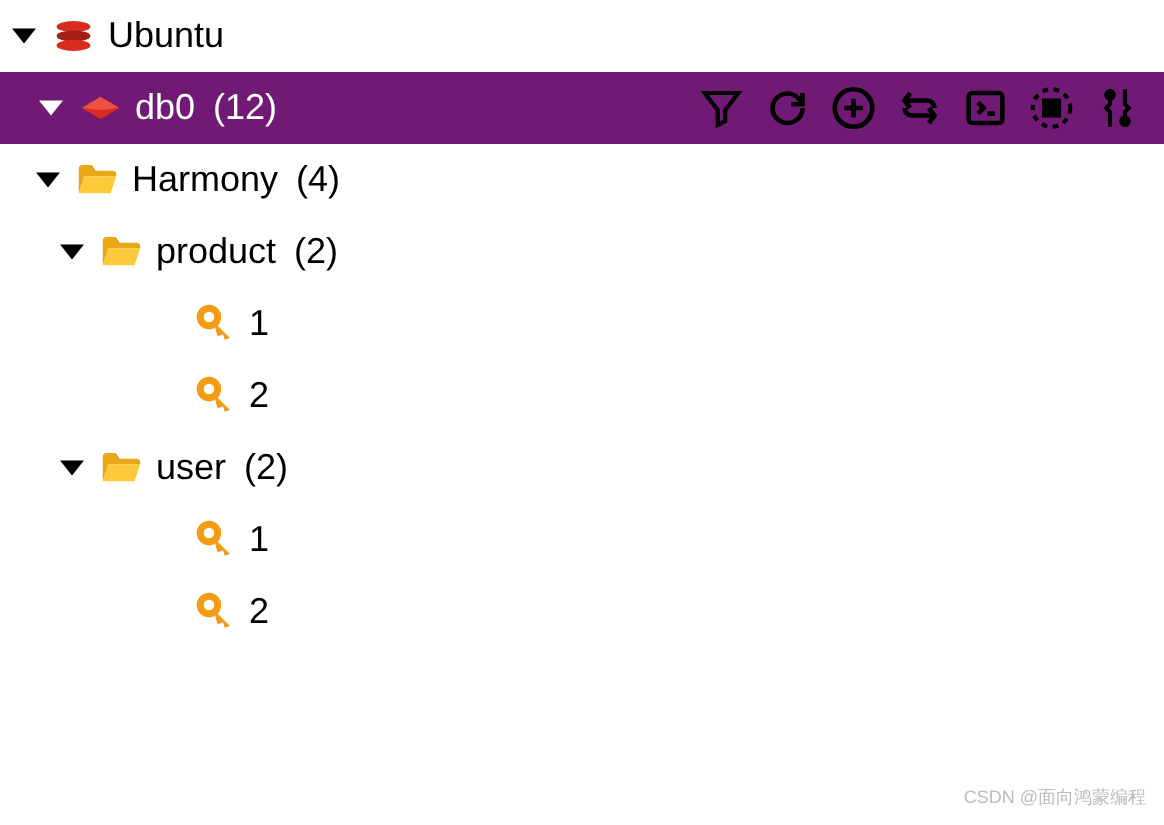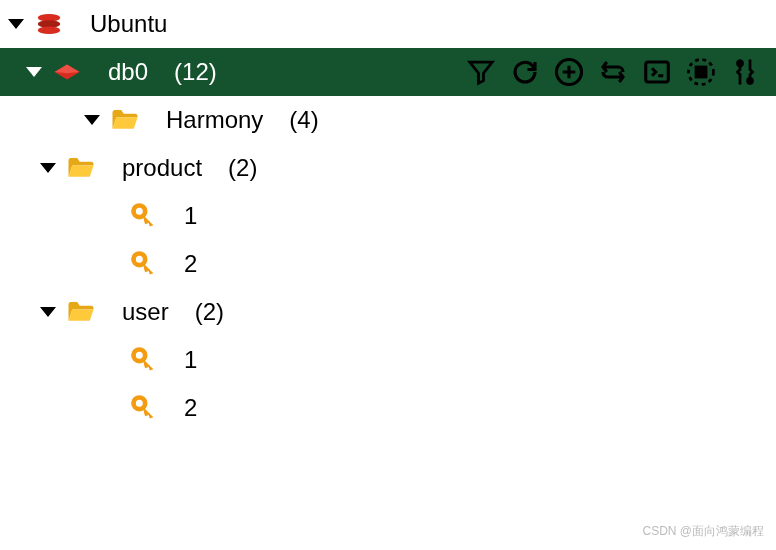--- a/index.html
+++ b/index.html
@@ -14,39 +14,39 @@
     }
     .tree { user-select: none; }
     .row {
       display: flex;
       align-items: center;
       height: 48px;
       gap: 6px;
       padding-left: 8px;
     }
     .row.selected {
-      background: #14532d;
+      background: #701a75;
       color: #ffffff;
     }
     .indent-1 { padding-left: 26px; }
-    .indent-2 { padding-left: 84px; }
+    .indent-2 { padding-left: 24px; }
     .indent-3 { padding-left: 40px; }
     .indent-4 { padding-left: 130px; }
     .caret {
       width: 0;
       height: 0;
       border-left: 8px solid transparent;
       border-right: 8px solid transparent;
       border-top: 10px solid #000;
       margin-right: 4px;
       flex-shrink: 0;
     }
     .row.selected .caret { border-top-color: #fff; }
-    .label { white-space: nowrap; margin-left: 20px; }
-    .count { margin-left: 20px; }
+    .label { white-space: nowrap; margin-left: 2px; }
+    .count { margin-left: 6px; }
     .icon { flex-shrink: 0; display: inline-flex; align-items: center; }
     .toolbar {
       margin-left: auto;
       display: flex;
       gap: 10px;
       padding-right: 14px;
     }
     .toolbar .tb-icon {
       width: 34px;
       height: 34px;

